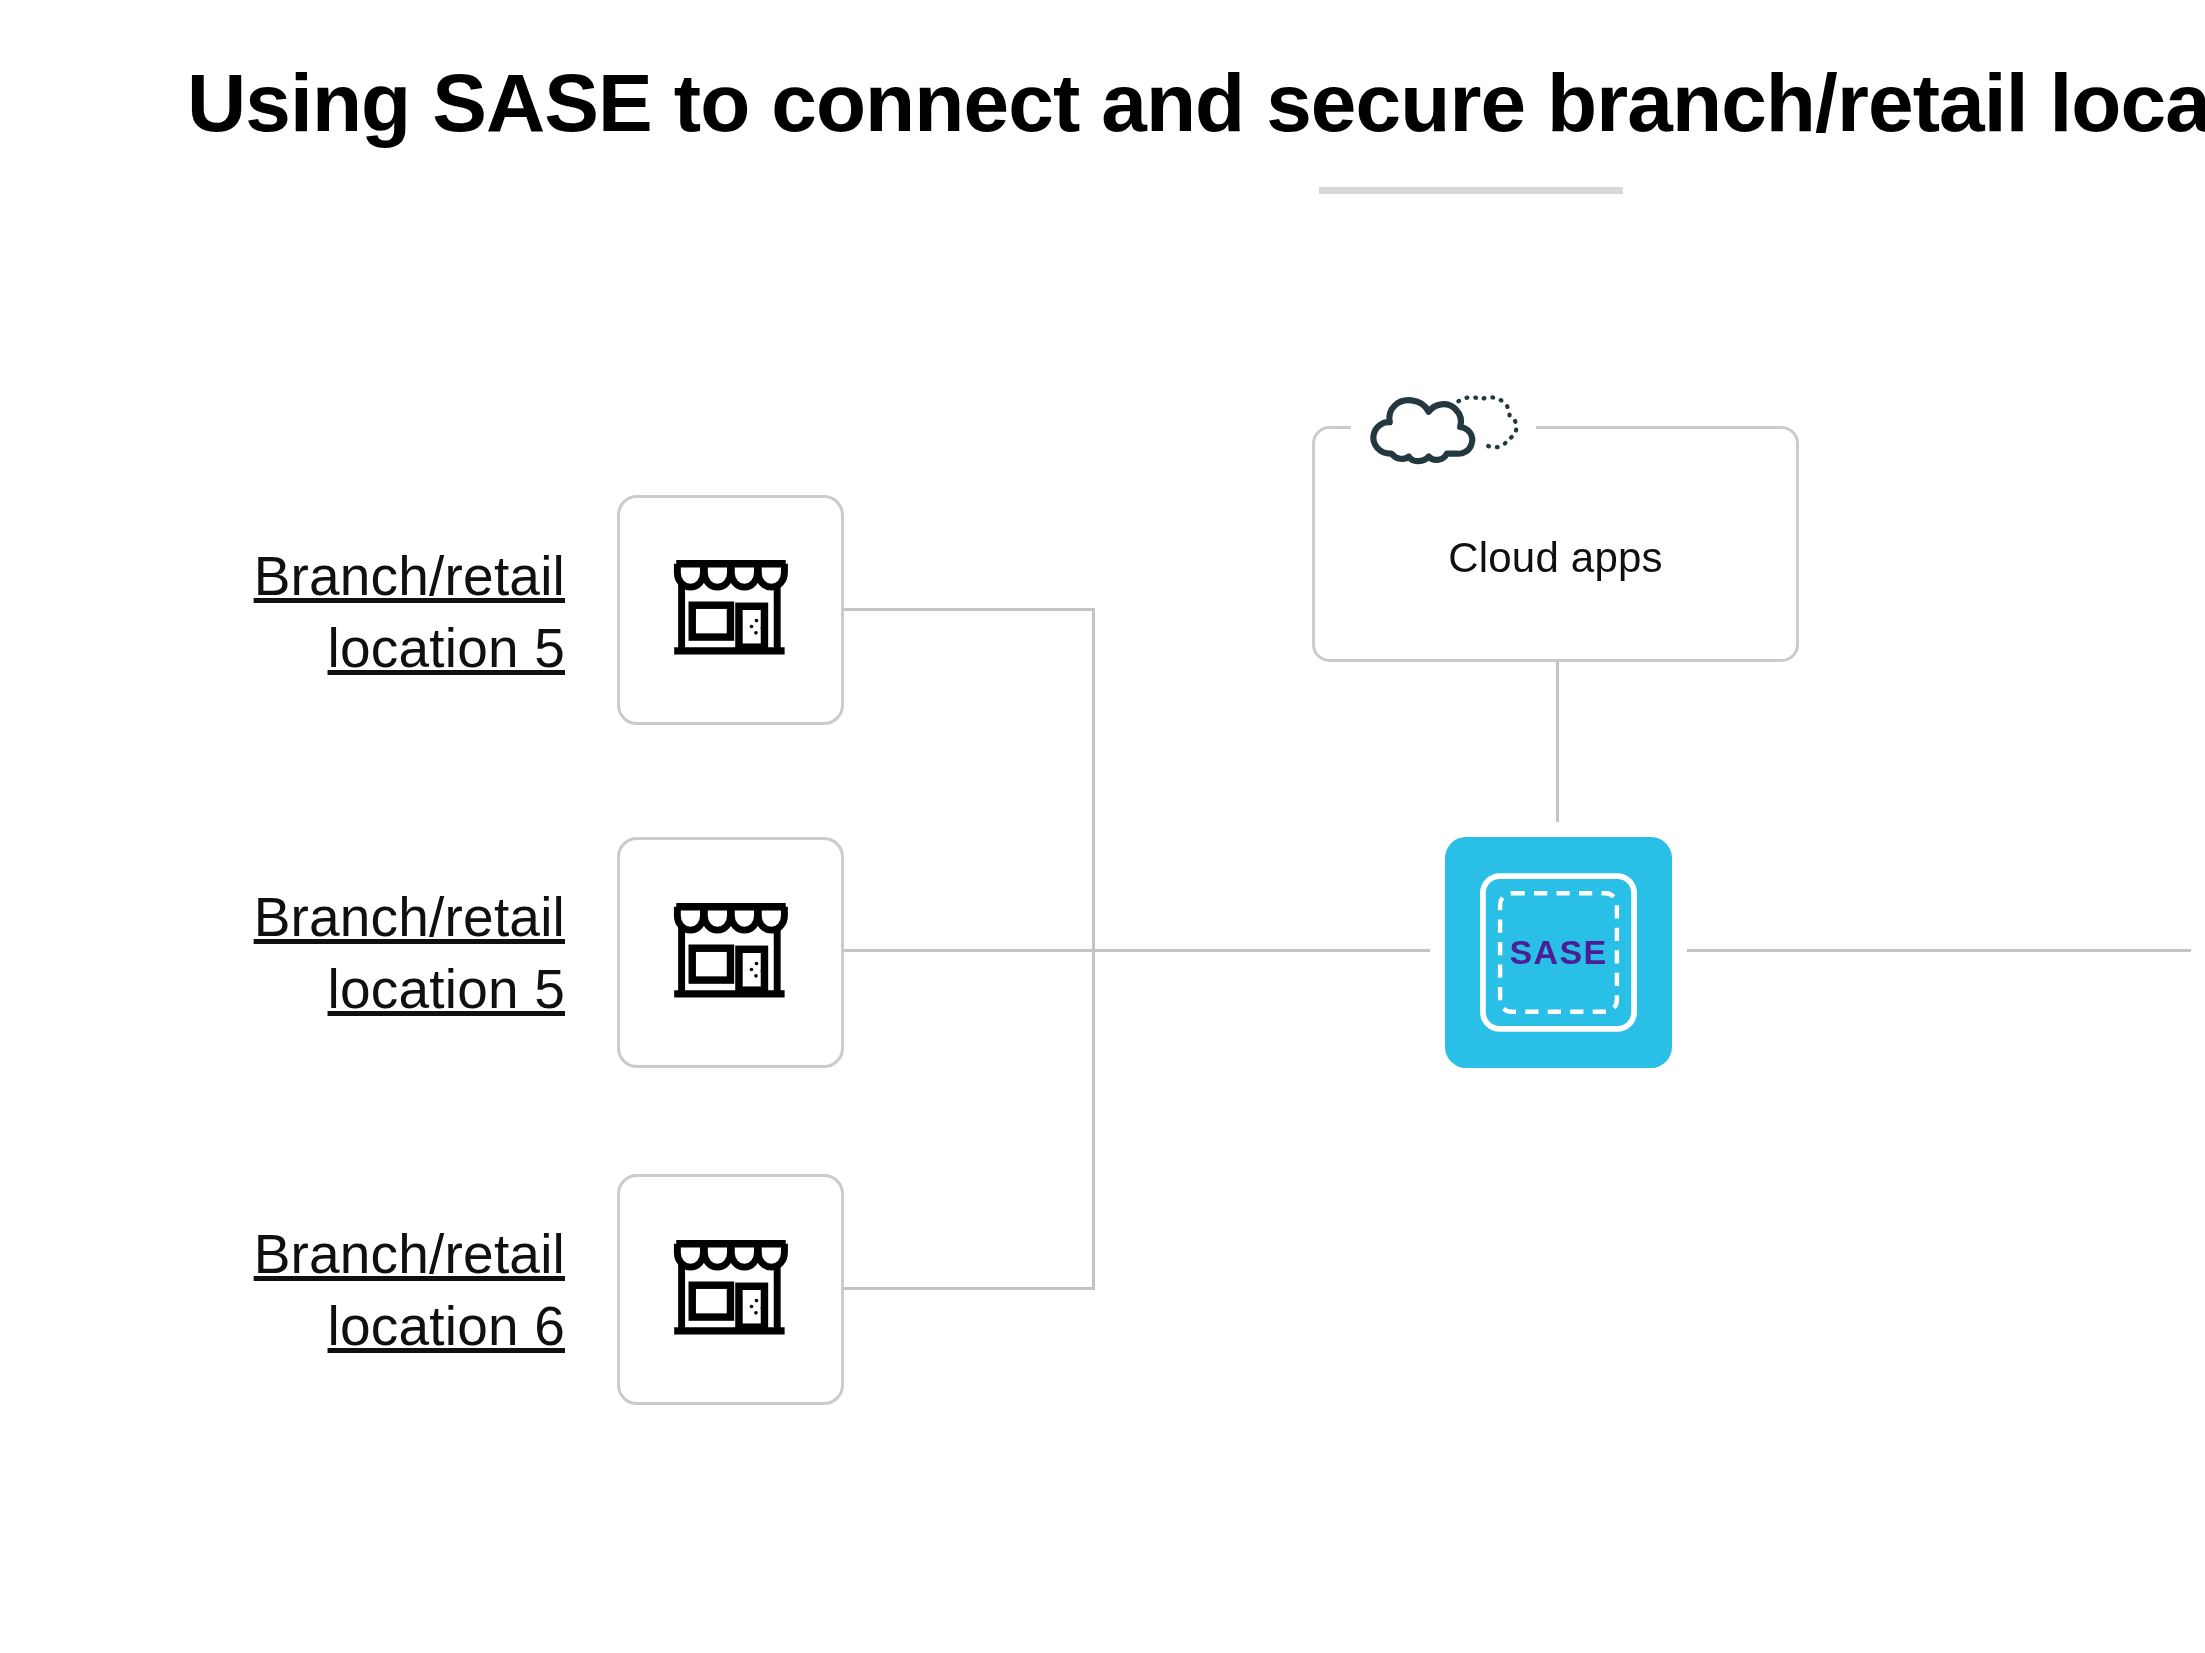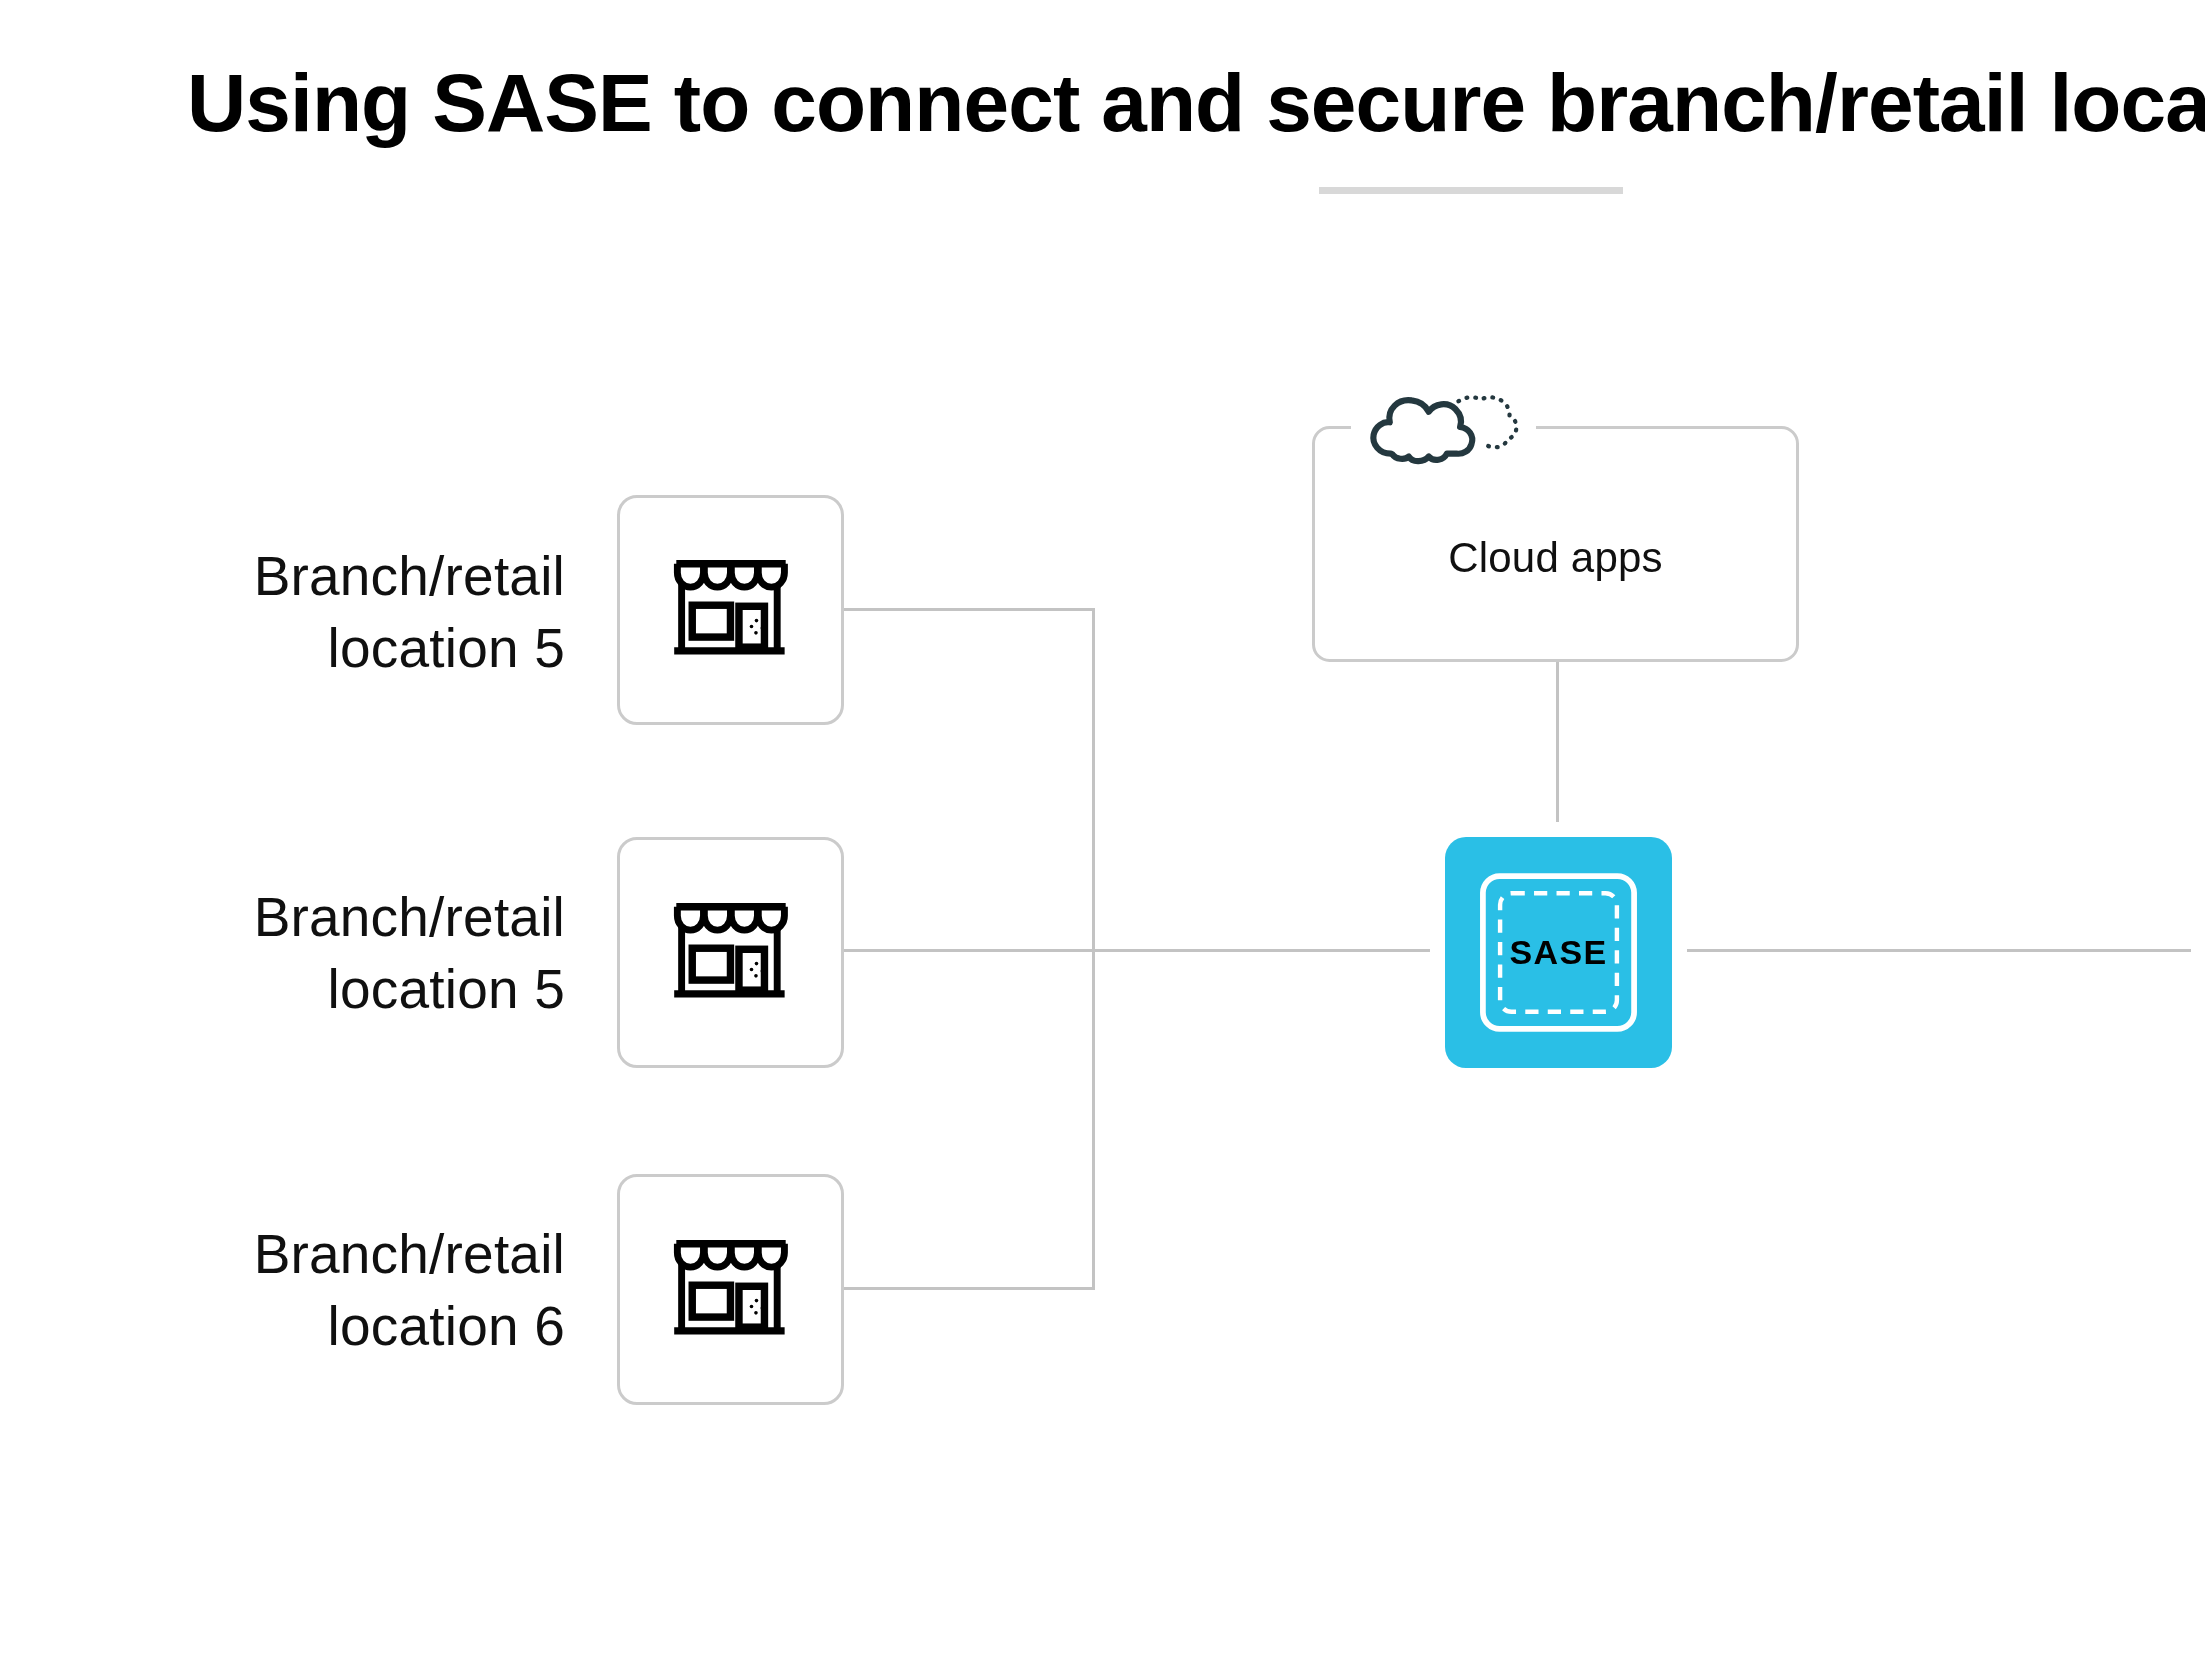--- a/index.html
+++ b/index.html
@@ -10,33 +10,33 @@
          letter-spacing:-0.9px;color:#000;white-space:nowrap;}
   .divider{position:absolute;left:50%;transform:translateX(-50%);top:187px;width:304px;height:7px;
            background:var(--divider-gray,#d8d8d8);}
 
   .line{position:absolute;background:var(--line-gray,#c3c3c3);}
 
   .node-box{position:absolute;background:#fff;border:3.1px solid var(--border-gray,#cbcbcb);
             border-radius:20px;box-sizing:border-box;display:flex;align-items:center;justify-content:center;}
 
   .side-label{position:absolute;display:flex;flex-direction:column;justify-content:center;
-              font-size:55px;line-height:72px;letter-spacing:0.2px;color:#101010;height:146px;}
+              font-size:55px;line-height:72px;letter-spacing:0.2px;color:#101010;height:146px;text-decoration:underline;}
   .side-label.right-align{text-align:right;right:2376px;}
 
   .cloud-box{position:absolute;left:1312px;top:426px;width:487px;height:236px;
              background:#fff;border:3.1px solid var(--border-gray,#cbcbcb);border-radius:17.6px;box-sizing:border-box;}
   .cloud-label{position:absolute;left:0;right:0;top:105px;text-align:center;
                font-size:42px;color:#101010;letter-spacing:0.2px;}
   .cloud-icon-wrap{position:absolute;left:1351px;top:387px;width:185px;height:82px;background:#fff;}
 
   .sase-box{position:absolute;left:1445px;top:837px;width:227px;height:231px;border-radius:21px;
             background:var(--accent-cyan,#2abfe6);display:flex;align-items:center;justify-content:center;}
   .sase-svg{position:absolute;left:0;top:0;}
-  .sase-text{position:relative;color:#000000;font-size:34px;font-weight:700;letter-spacing:1.3px;}
+  .sase-text{position:relative;color:#4c1d95;font-size:34px;font-weight:700;letter-spacing:1.3px;}
 </style>
 </head>
 <body>
 
 <div class="stage">
 
   <div class="title">Using SASE to connect and secure branch/retail locations</div>
   <div class="divider"></div>
 
   <div class="line" style="left:844px;top:608px;width:251px;height:2.6px"></div>

